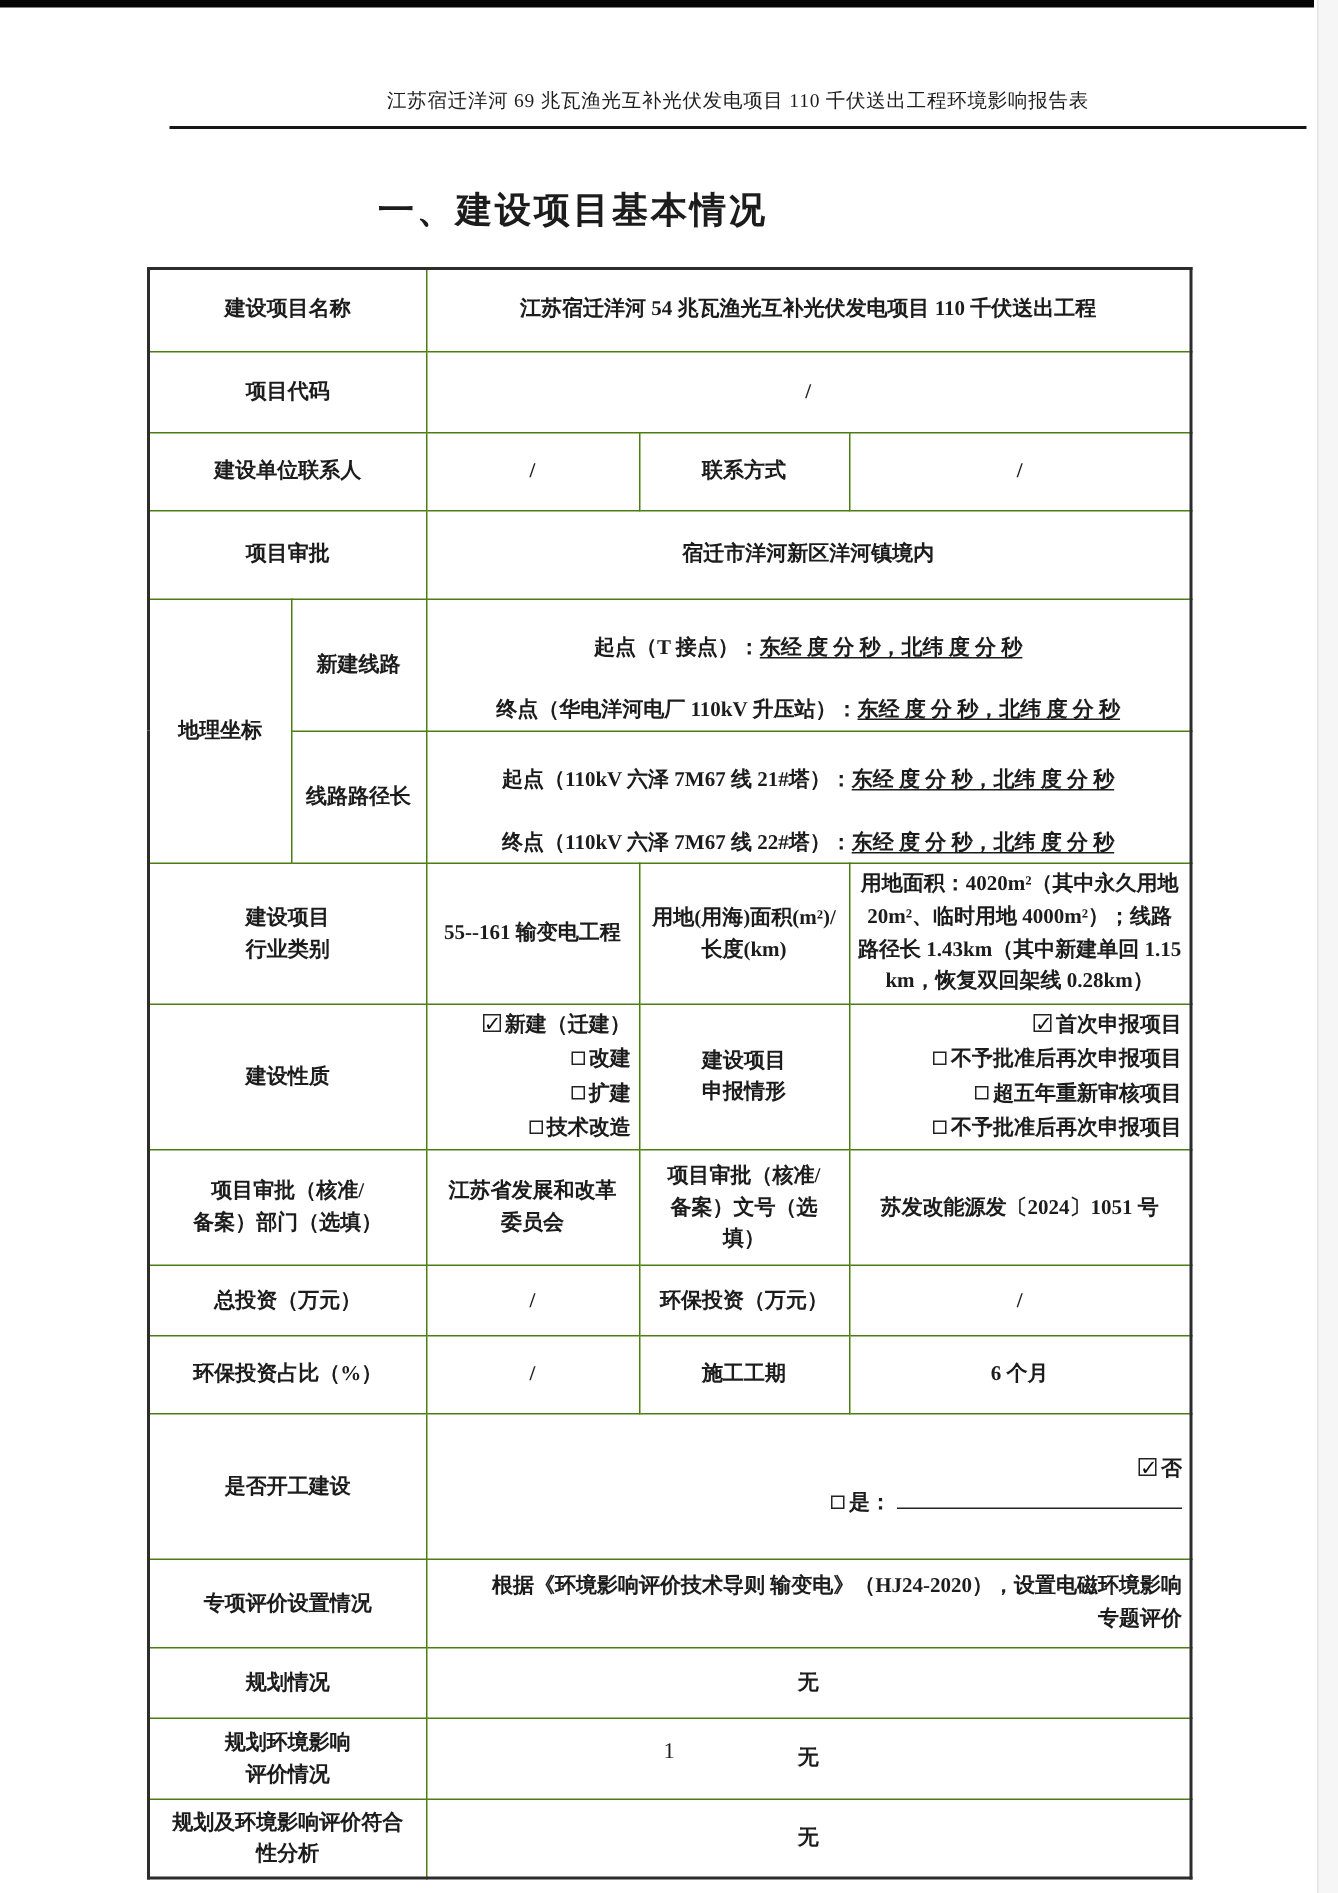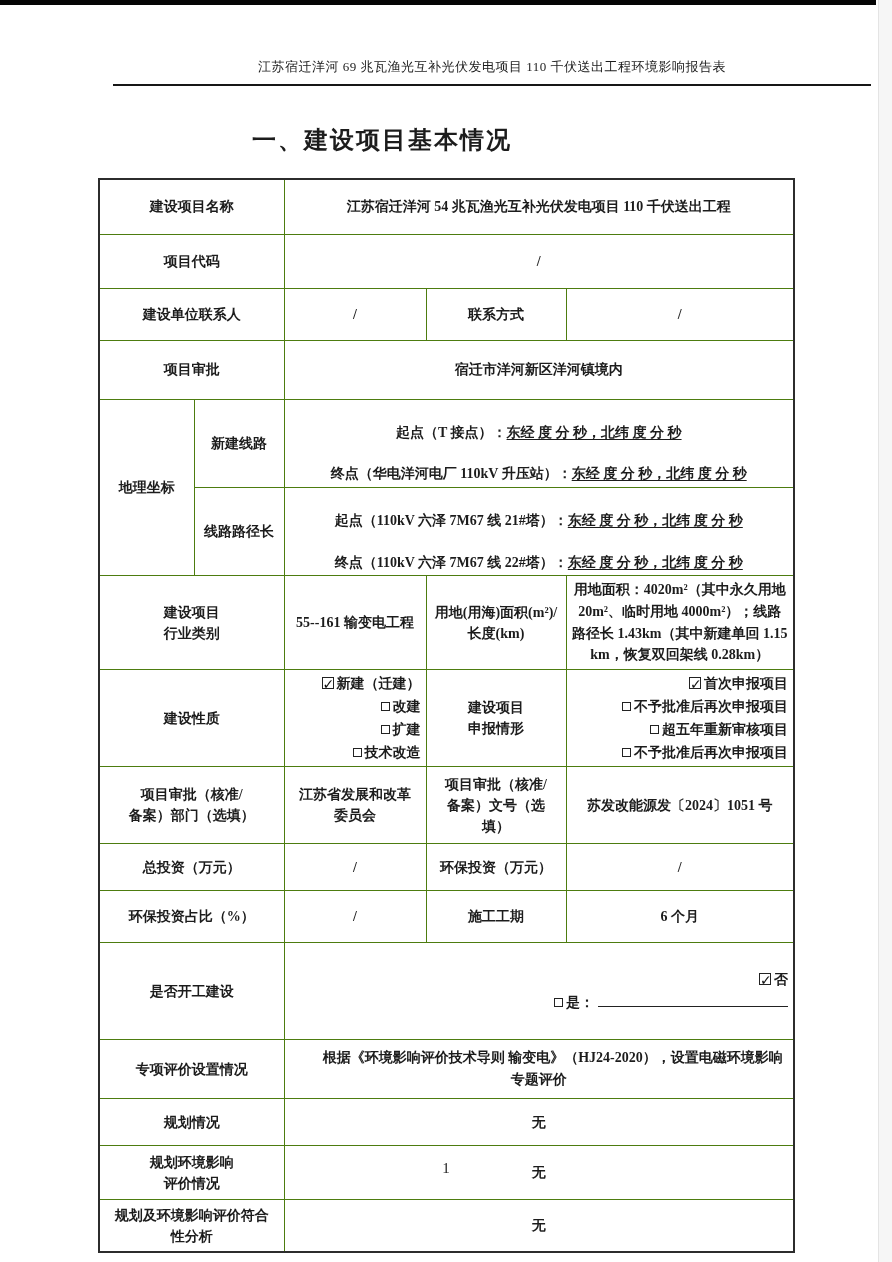--- a/index.html
+++ b/index.html
@@ -35,21 +35,21 @@
   .cb {
     display:inline-block; width:12px; height:12px; border:1px solid #222;
     position:relative; vertical-align:-1px; margin-right:3px; background:#fff; box-sizing:border-box;
   }
   .cb[data-checked="false"] { width:9px; height:9px; vertical-align:0px; }
   .cb[data-checked="true"]::after {
     content:"✓"; position:absolute; left:0px; top:-5px; font-size:14px; font-weight:bold;
     font-family:"DejaVu Sans",sans-serif; color:#111;
   }
   .blank { display:inline-block; width:190px; border-bottom:1.5px solid #222; height:14px; vertical-align:baseline; margin-left:4px; }
-  .indent { text-indent:2em; text-align:center; line-height:1.6; }
+  .indent { text-indent:2em; text-align:right; line-height:1.6; }
   .pagenum { position:absolute; top:1160px; left:0; width:892px; text-align:center; font-size:15px; }
 </style>
 </head>
 <body>
 
 <div class="topbar"></div>
 <div class="rightstrip"></div>
 
 <div class="doc-header">江苏宿迁洋河 69 兆瓦渔光互补光伏发电项目 110 千伏送出工程环境影响报告表</div>
 

